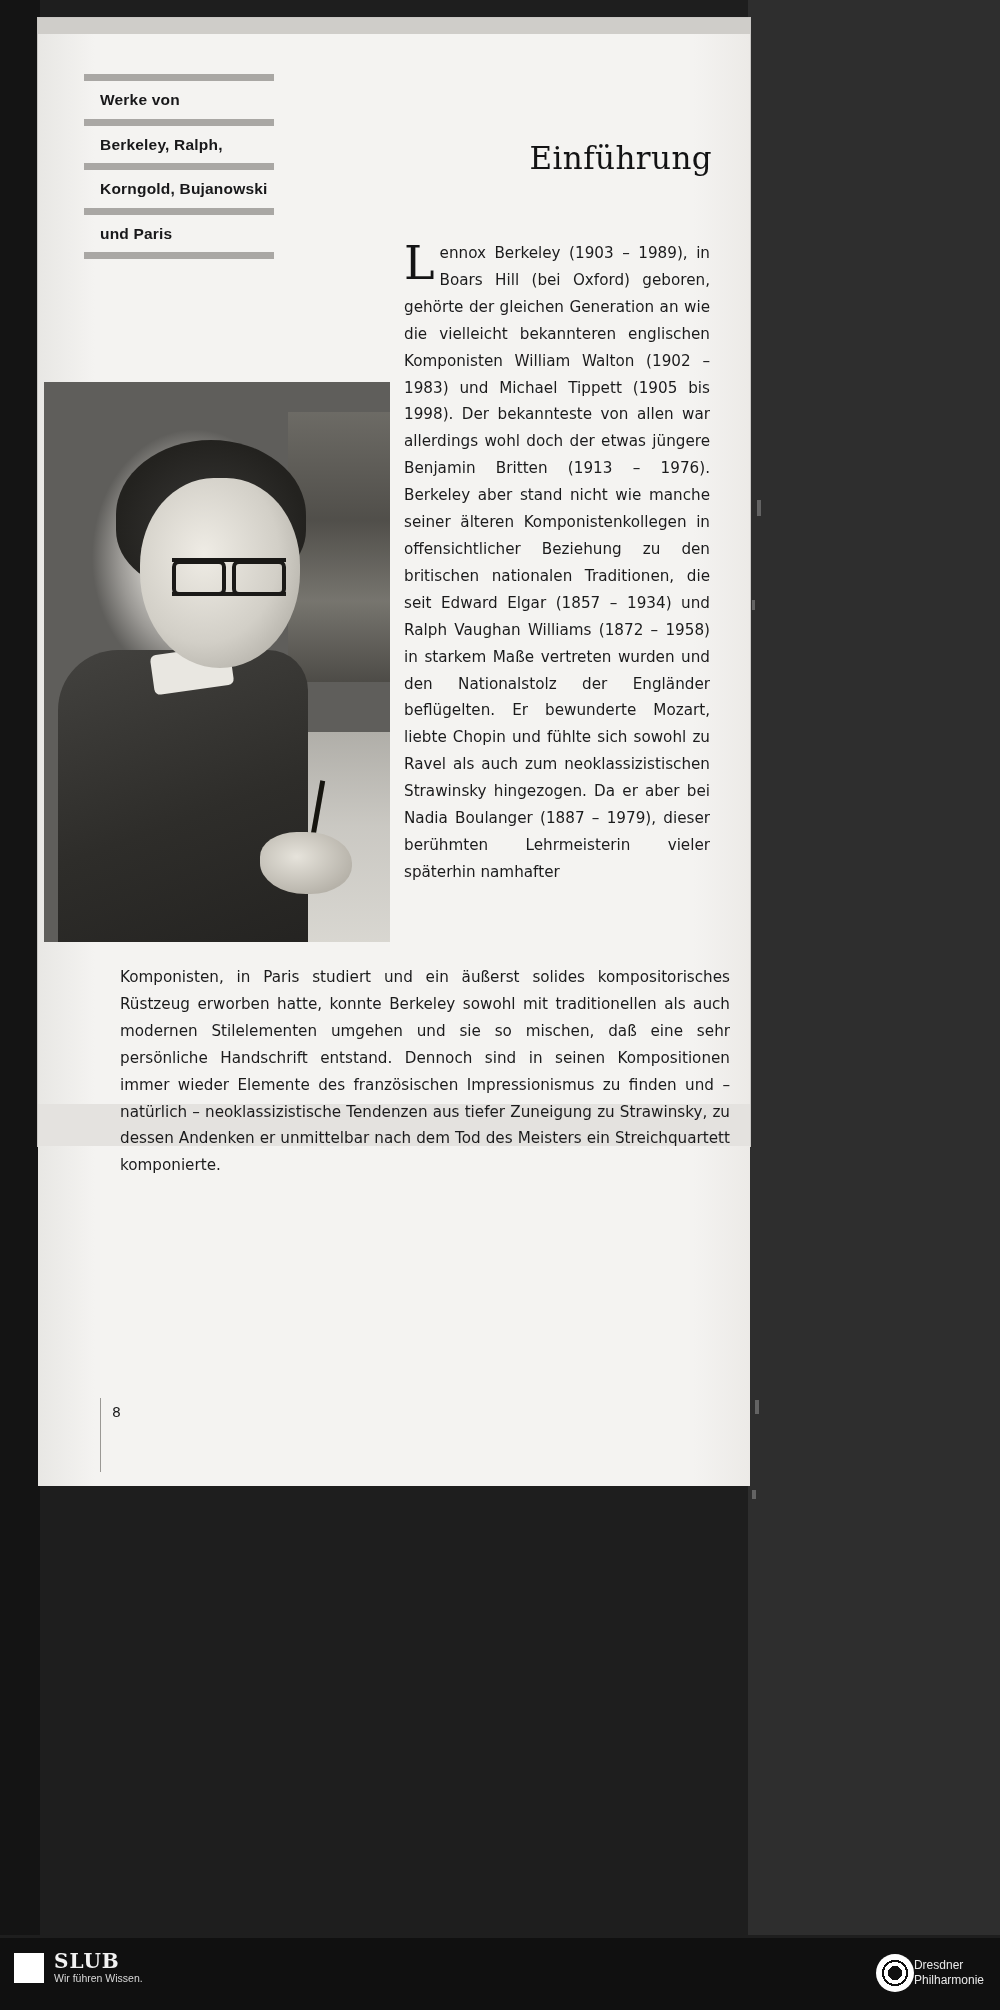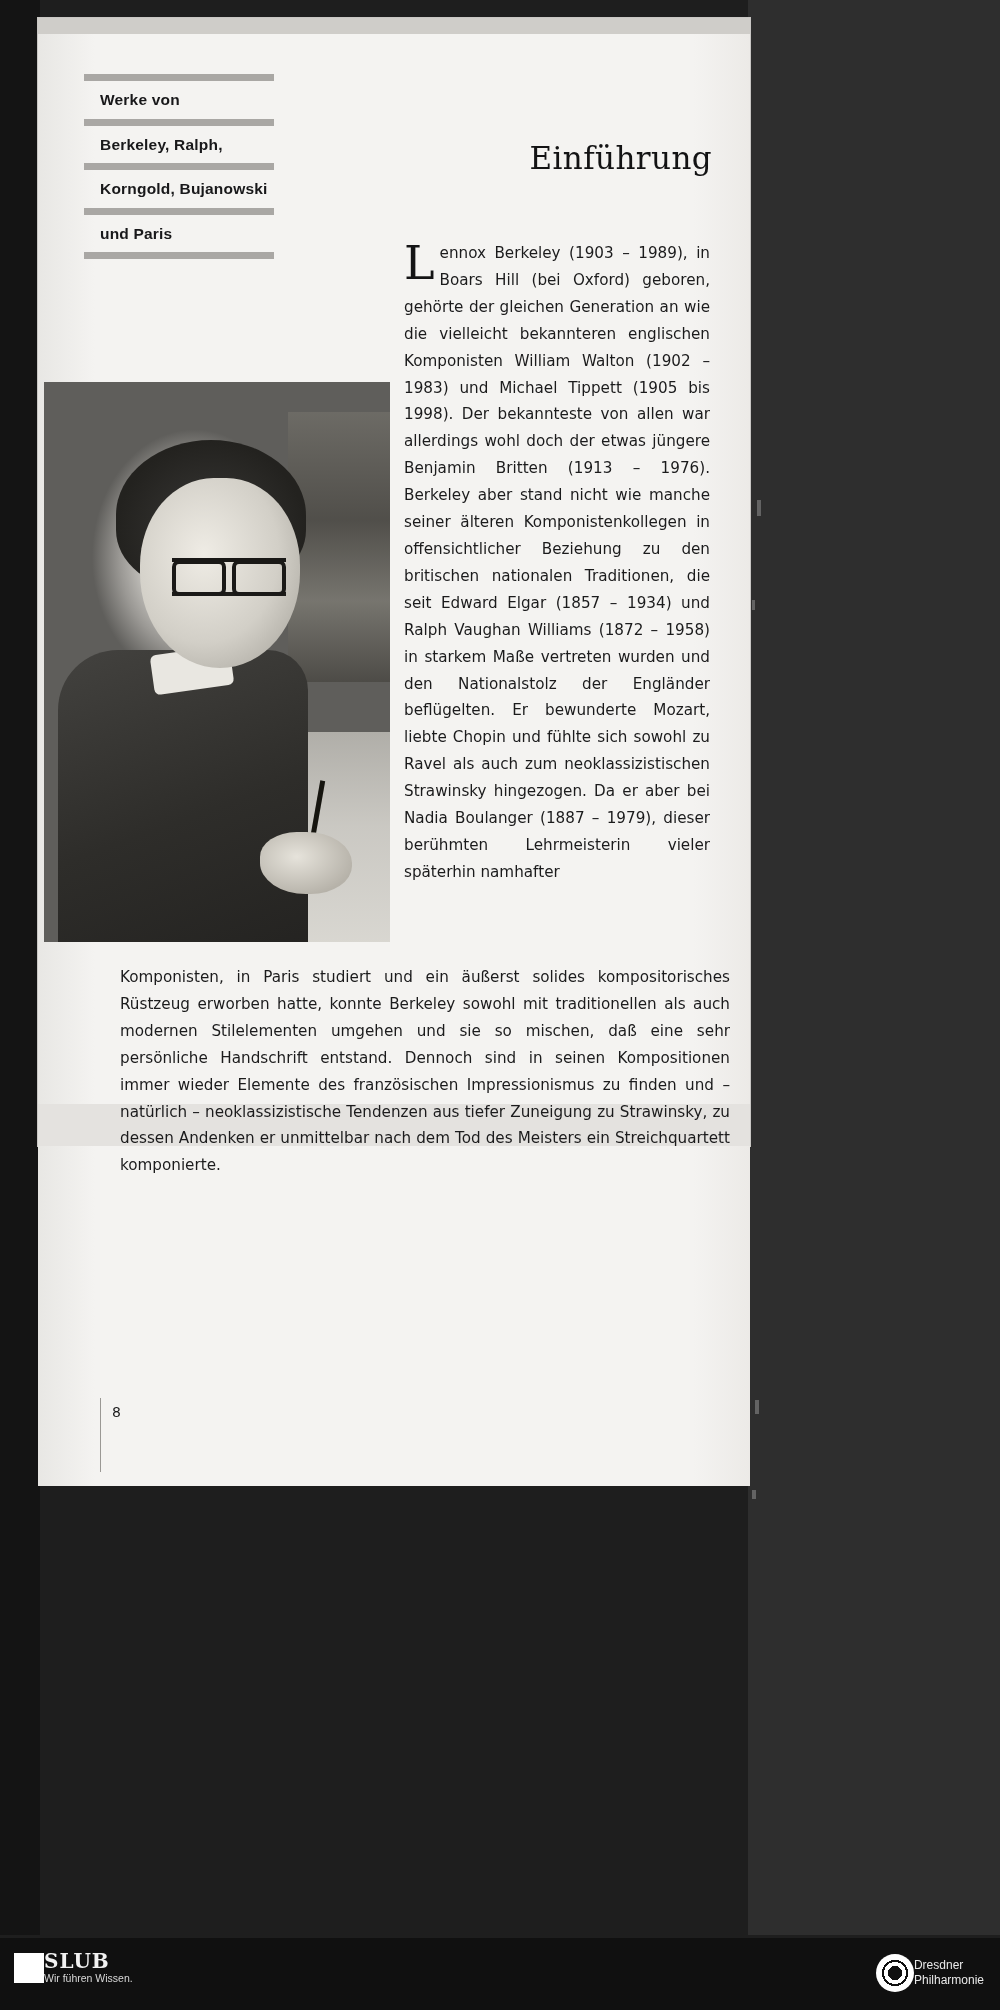--- a/index.html
+++ b/index.html
@@ -248,21 +248,21 @@
     left: 0; bottom: 0;
     width: 1000px; height: 72px;
     background: #101010;
     color: #f2f2f2;
   }
   .footer-left {
     position: absolute;
     left: 14px; top: 13px;
     display: flex;
     align-items: center;
-    gap: 0;
+    gap: 10px;
   }
   .slub-mark {
     width: 30px; height: 30px;
     background: #ffffff;
   }
   .slub-text .slub-name {
     font-family: "DejaVu Serif", serif;
     font-size: 20px;
     font-weight: bold;
     letter-spacing: 1px;

